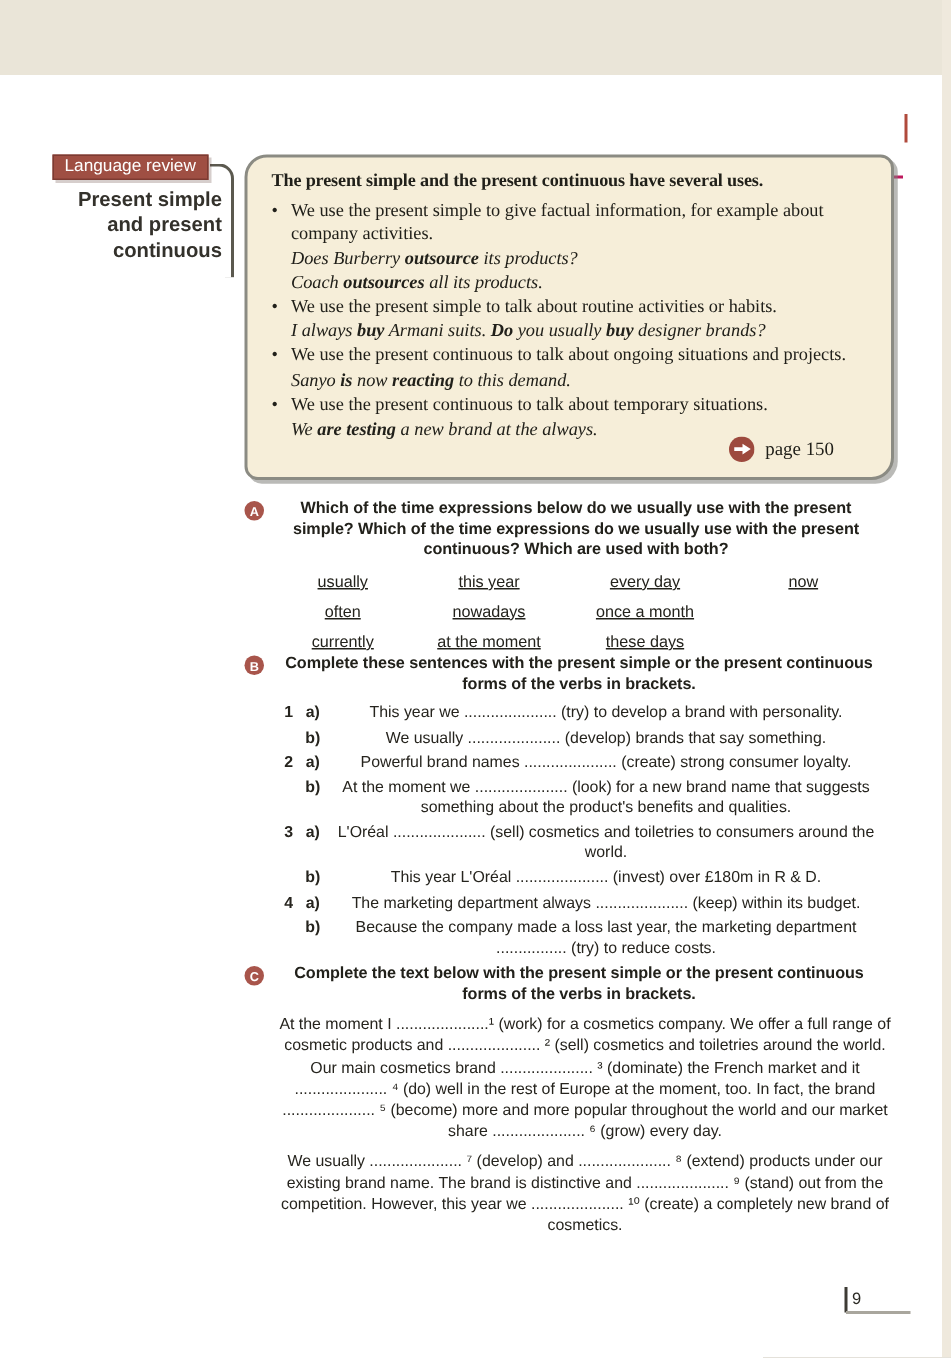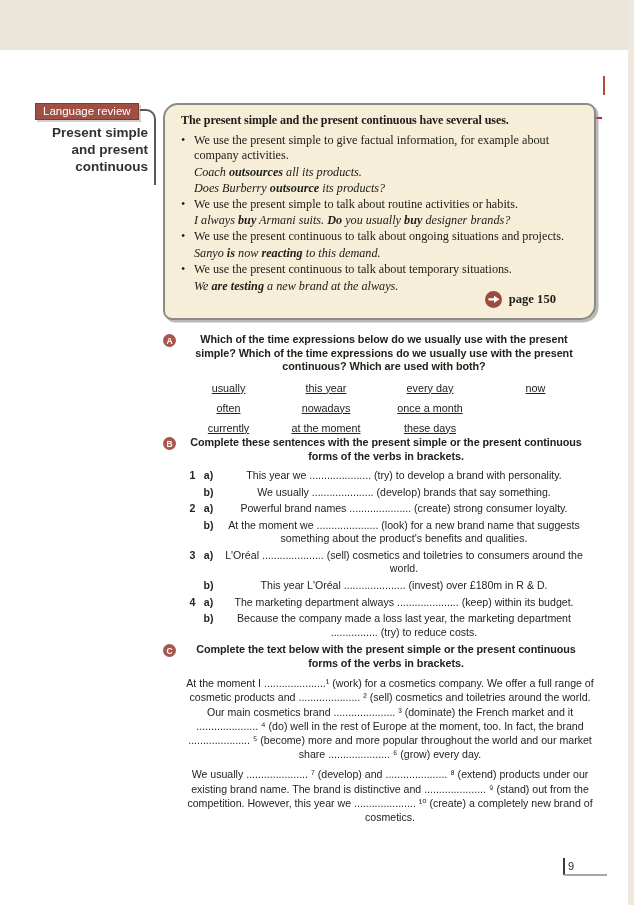--- a/index.html
+++ b/index.html
@@ -29,21 +29,21 @@
         background:#f6eed9;border:2.5px solid #8b8b83;border-radius:15px 9px 15px 9px;
         box-shadow:2.5px 2.5px 0 rgba(130,130,124,.55);
         padding:7px 14px 20px 16px;font-family:"Liberation Serif","DejaVu Serif",serif;
         font-size:12.2px;line-height:15.6px;color:#21201a;}
   .gbox-title{font-weight:bold;font-size:12.1px;letter-spacing:-.1px;margin:1px 0 4px;}
   .gbullet{display:flex;margin:1px 0 0;}
   .gbullet .dot{width:13px;flex:none;}
   .gexample{margin-left:13px;font-style:italic;line-height:16px;}
   .gexample .b{font-weight:bold;}
   .page-ref{position:absolute;right:38px;bottom:10px;display:flex;align-items:center;gap:7px;
-            font-size:12.6px;font-style:normal;font-weight:bold;}
+            font-size:12.6px;font-style:normal;}
   .arrow-ico{width:17px;height:17px;display:block;}
 
   
   .section{position:absolute;left:163px;display:flex;}
   .badge{flex:none;width:13px;height:13px;margin-top:1px;border-radius:50%;background:#a8554b;
          color:#fff;font-size:8.5px;font-weight:bold;display:flex;align-items:center;justify-content:center;}
   .sec-body{margin-left:9px;width:406px;text-align:center;}
   .prompt{font-weight:bold;font-size:10.8px;line-height:13.6px;letter-spacing:-.05px;color:#22211b;}
 
   
@@ -85,22 +85,22 @@
     <div>continuous</div>
   </div>
 
   <div class="gbox">
     <div class="gbox-title">The present simple and the present continuous have several uses.</div>
 
     <div class="gbullet">
       <span class="dot">•</span>
       <span>We use the present simple to give factual information, for example about company activities.</span>
     </div>
+    <div class="gexample"><span>Does Burberry </span><span class="b">outsource</span><span> its products?</span></div>
     <div class="gexample"><span>Coach </span><span class="b">outsources</span><span> all its products.</span></div>
-    <div class="gexample"><span>Does Burberry </span><span class="b">outsource</span><span> its products?</span></div>
 
     <div class="gbullet">
       <span class="dot">•</span>
       <span>We use the present simple to talk about routine activities or habits.</span>
     </div>
     <div class="gexample"><span>I always </span><span class="b">buy</span><span> Armani suits. </span><span class="b">Do</span><span> you usually </span><span class="b">buy</span><span> designer brands?</span></div>
 
     <div class="gbullet">
       <span class="dot">•</span>
       <span>We use the present continuous to talk about ongoing situations and projects.</span>

